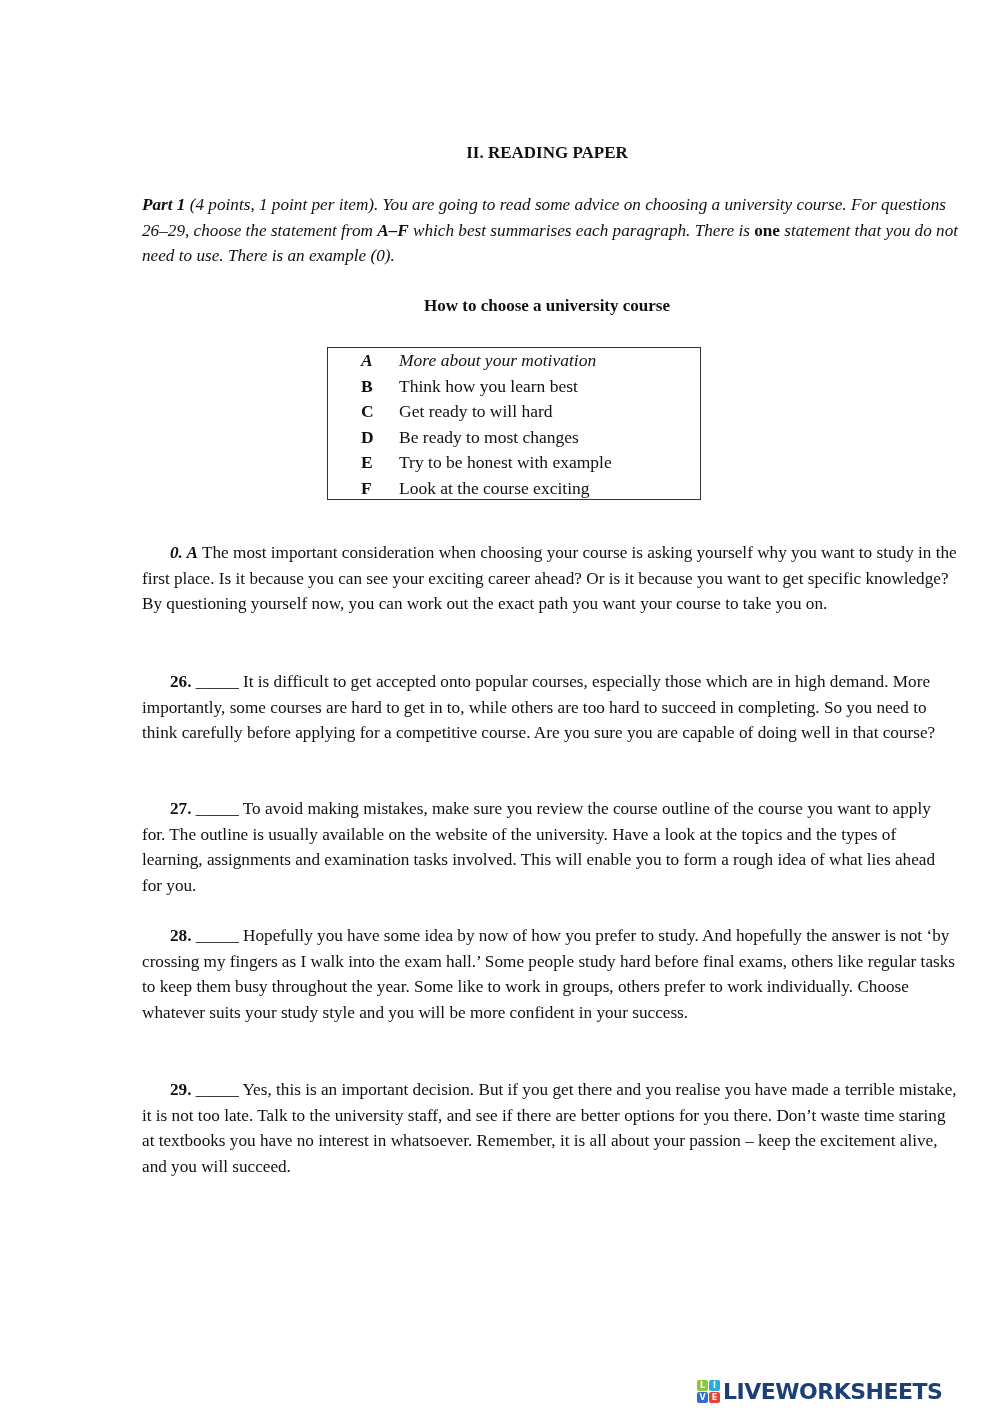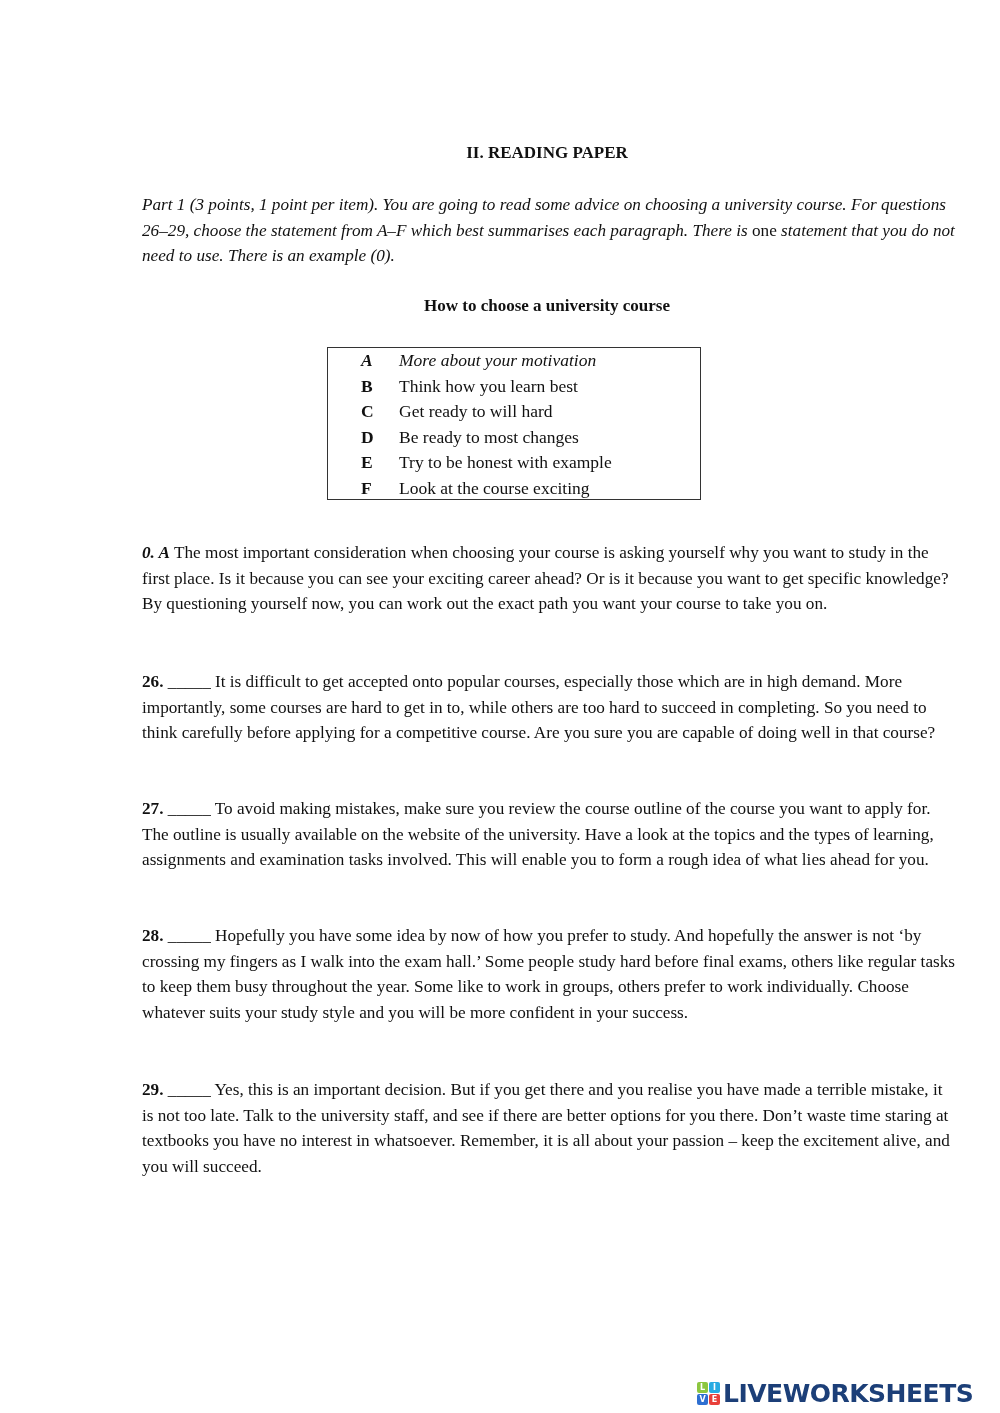--- a/index.html
+++ b/index.html
@@ -9,66 +9,66 @@
     color: #111111;
   }
   .page-title {
     position: absolute; top: 143px; left: 0; width: 1094px;
     text-align: center; font-weight: bold; font-size: 17px;
   }
   .instructions {
     position: absolute; top: 192px; left: 142px; width: 820px;
     font-size: 17.2px; line-height: 25.5px; font-style: italic;
   }
-  .instructions b { font-weight: normal; margin-top: 20px; }
+  .instructions b { font-weight: bold; margin-top: 20px; }
   .section-title {
     position: absolute; top: 296px; left: 0; width: 1094px;
     text-align: center; font-weight: bold; font-size: 17px;
   }
   .options-box {
     position: absolute; top: 347px; left: 327px; width: 374px; height: 153px;
     border: 1px solid #333; box-sizing: border-box; padding-top: 0px;
   }
   .option-row {
     display: flex; align-items: baseline; height: 25.6px; font-size: 17.5px;
     line-height: 25.6px;
   }
   .option-letter { width: 71px; text-align: left; padding-left: 33px; box-sizing: border-box; font-weight: bold; }
   .option-row.example .option-letter, .option-row.example .option-text { font-style: italic; }
   .option-text { }
   .para {
     position: absolute; left: 142px; width: 815px;
     font-size: 17.2px; line-height: 25.6px;
   }
-  .para .num { font-weight: bold; }
+  .para .num { font-weight: bold; margin-left: 28px; }
   .para .num.example { font-style: italic; }
   .para .blank { letter-spacing: 0; margin-top: 16px; }
   .logo {
     position: absolute; left: 697px; top: 1379px; display: flex; align-items: center;
   }
   .logo-icon {
     display: grid; grid-template-columns: 11px 11px; grid-template-rows: 11px 11px;
     gap: 1px; margin-right: 3px;
   }
   .logo-icon span {
     display: flex; align-items: center; justify-content: center;
     font-family: "DejaVu Sans", sans-serif; font-size: 8px; font-weight: bold; color: #fff;
     border-radius: 2px;
   }
   .logo-text {
-    font-family: "DejaVu Sans", sans-serif; font-weight: bold; font-size: 25px;
+    font-family: "DejaVu Sans", sans-serif; font-weight: bold; font-size: 22px;
     color: #1c3f78; letter-spacing: -0.5px;
   }
 </style>
 </head>
 <body>
 
 <div class="page-title">II. READING PAPER</div>
 
-<div class="instructions"><b>Part 1</b><span> (3 points, 1 point per item). You are going to read some advice on choosing a university course. For questions 26–29, choose the statement from </span><b>A–F</b><span> which best summarises each paragraph. There is </span><b style="font-style:normal">one</b><span> statement that you do not need to use. There is an example (0).</span></div>
+<div class="instructions"><b>Part 1</b><span> (4 points, 1 point per item). You are going to read some advice on choosing a university course. For questions 26–29, choose the statement from </span><b>A–F</b><span> which best summarises each paragraph. There is </span><b style="font-style:normal">one</b><span> statement that you do not need to use. There is an example (0).</span></div>
 
 <div class="section-title">How to choose a university course</div>
 
 <div class="options-box">
   <div class="option-row example">
       <span class="option-letter">A</span>
       <span class="option-text">More about your motivation</span>
     </div>
   <div class="option-row">
       <span class="option-letter">B</span>

